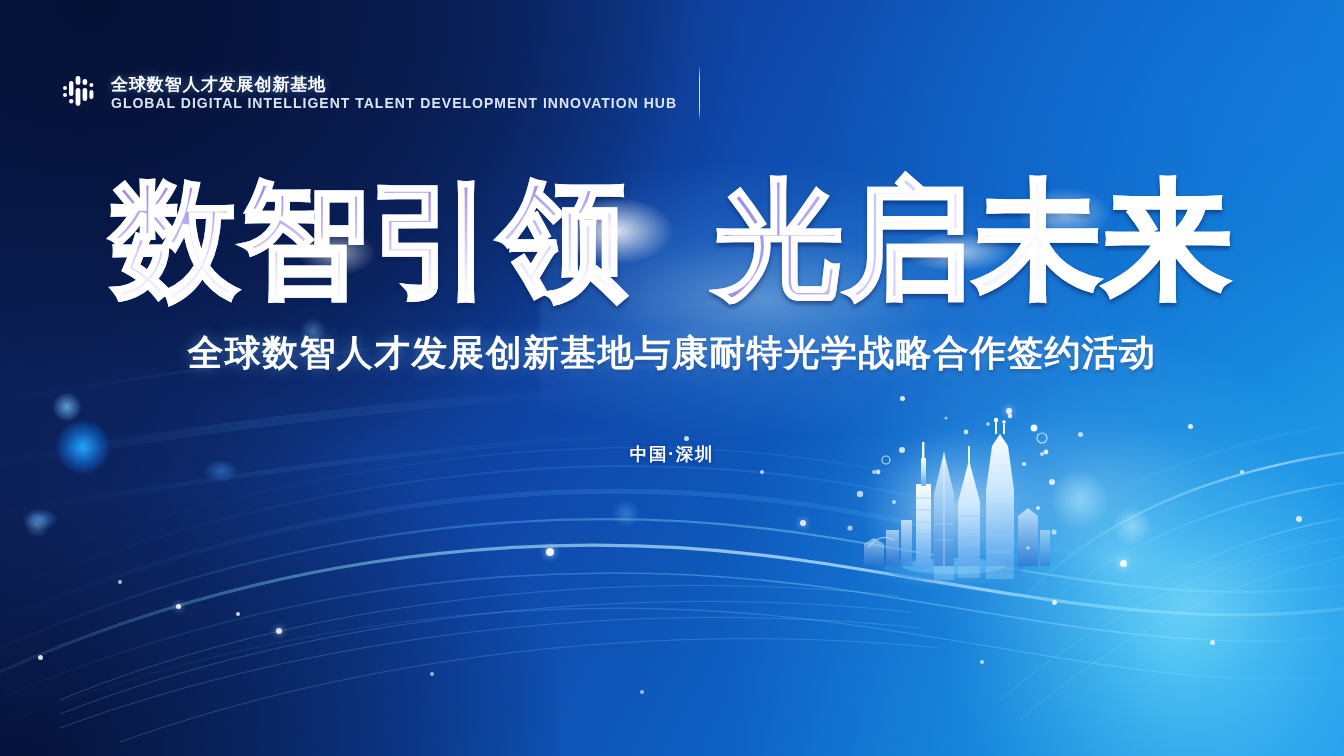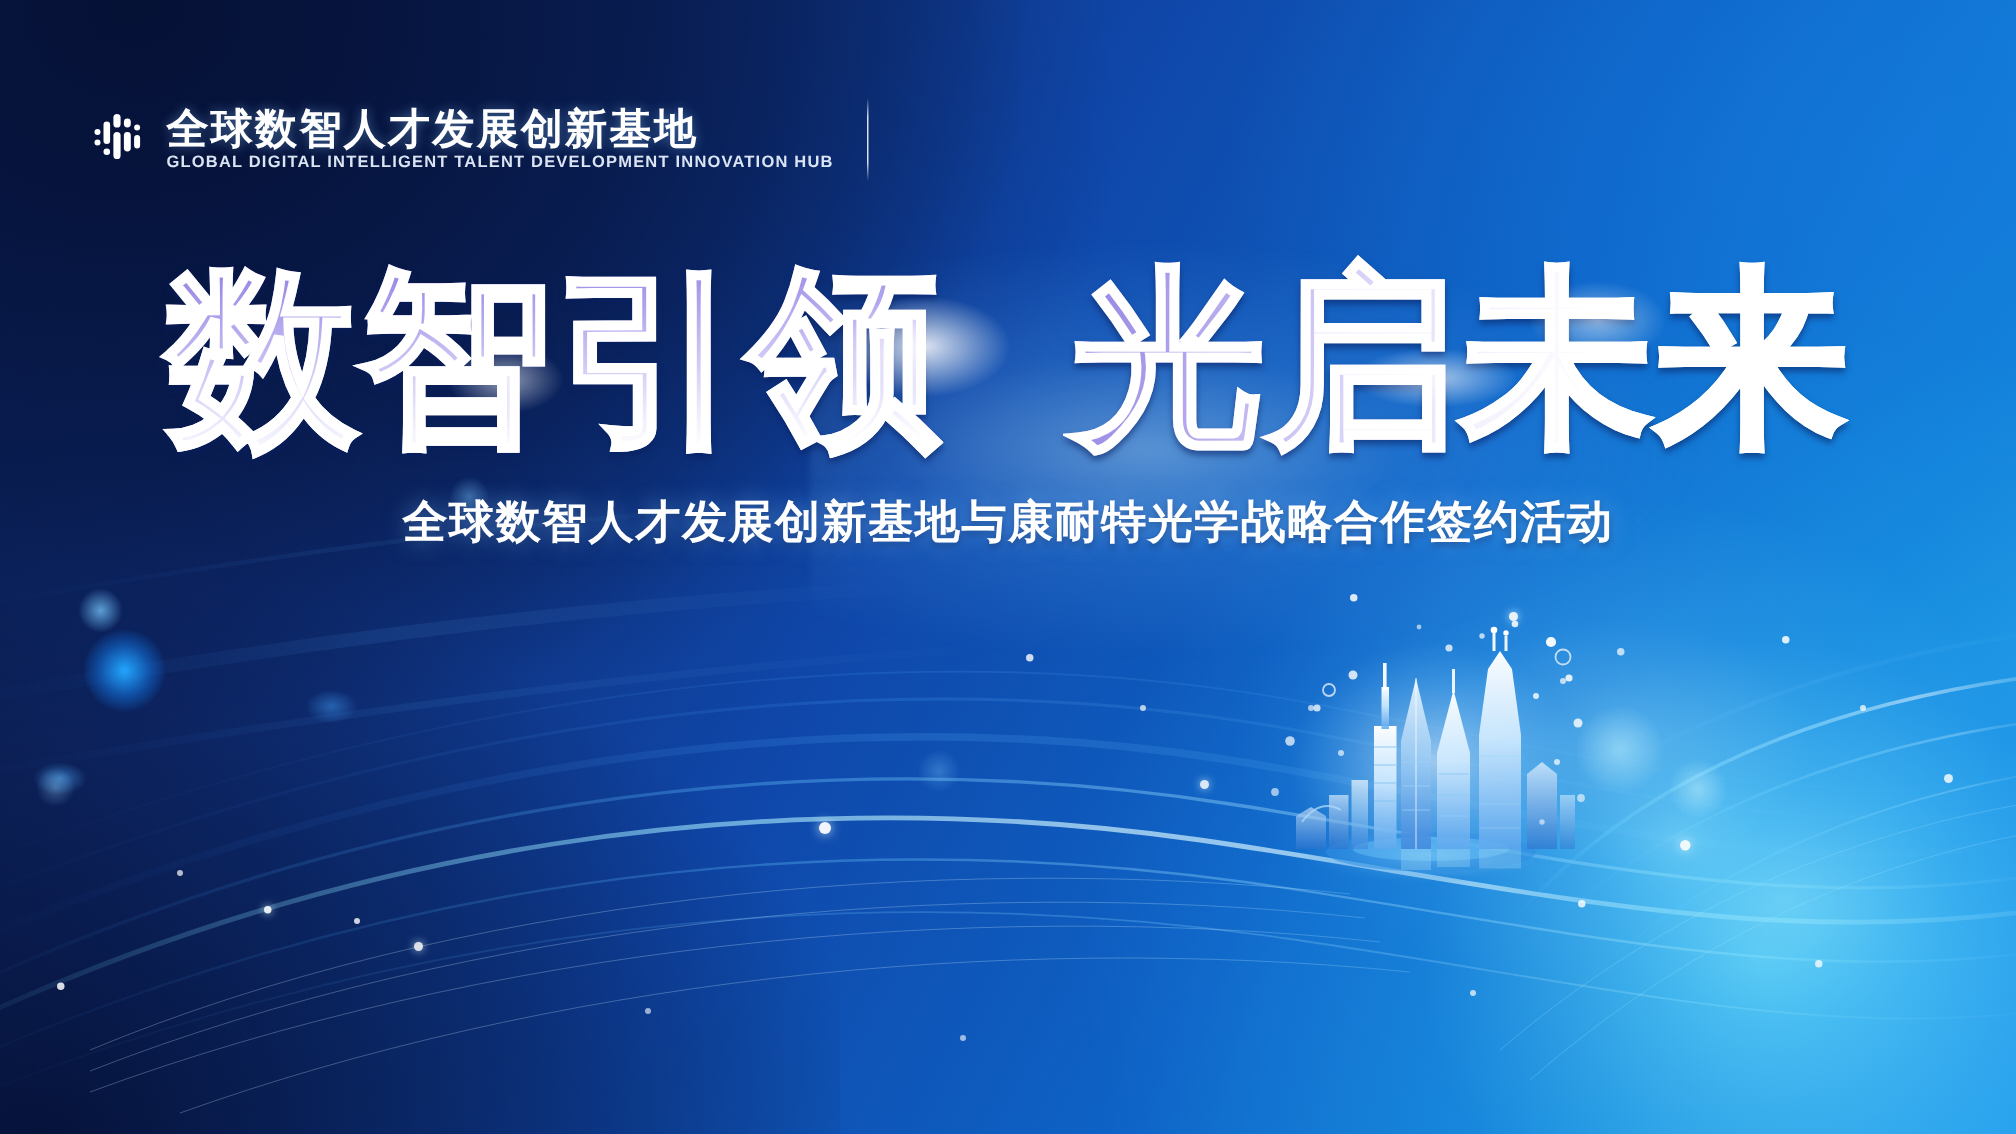--- a/index.html
+++ b/index.html
@@ -52,26 +52,26 @@
 
   
   .header {
     position:absolute; left:62px; top:66px;
     display:flex; align-items:center; gap:22px; z-index:6;
   }
   .logo-left { display:flex; align-items:center; gap:13px; }
   .mark { display:block; }
   .logo-text-wrap { display:flex; flex-direction:column; gap:3px; }
   .logo-cn {
-    font-size:28px; font-weight:700; color:#ffffff; letter-spacing:.055em;
+    font-size:17px; font-weight:700; color:#ffffff; letter-spacing:.055em;
     line-height:1; white-space:nowrap;
     text-shadow:0 0 8px rgba(140,200,255,.45);
   }
   .logo-en {
-    font-size:11px; font-weight:700; color:#eaf3ff; letter-spacing:.072em;
+    font-size:14px; font-weight:700; color:#eaf3ff; letter-spacing:.072em;
     line-height:1; white-space:nowrap; opacity:.93;
   }
   .divider { width:1px; height:54px; background:linear-gradient(180deg, rgba(255,255,255,.05), rgba(255,255,255,.85) 22%, rgba(255,255,255,.85) 78%, rgba(255,255,255,.05)); }
   .logo-right { position:relative; width:120px; height:62px; }
   .logo-right svg { position:absolute; left:0; top:0; }
 
   
   .headline {
     position:absolute; left:0; right:0; top:176px; z-index:5;
     display:flex; justify-content:center; align-items:center; gap:86px;
@@ -99,21 +99,21 @@
       #f2f0fd 52%, #ffffff 68%, #ffffff 100%);
     -webkit-background-clip:text; background-clip:text;
     -webkit-text-fill-color:transparent;
   }
   .hl-sparkle { position:absolute; border-radius:50%; pointer-events:none; }
 
   
   .subtitle {
     position:absolute; left:0; right:0; top:330px; z-index:5;
     text-align:center;
-    font-size:30px; font-weight:700; color:#ffffff;
+    font-size:36px; font-weight:700; color:#ffffff;
     letter-spacing:.035em; line-height:1.25;
     text-shadow:0 0 14px rgba(120,190,255,.55), 0 2px 5px rgba(6,26,80,.55);
   }
 
   
   .meta {
     position:absolute; left:0; right:0; top:432px; z-index:5;
     text-align:center; color:#ffffff;
   }
   .meta .date {
@@ -277,20 +277,21 @@
   </div>
 
   <div class="hl-sparkle" style="left:556px;top:196px;width:120px;height:70px;background:radial-gradient(ellipse,rgba(255,255,255,.85),rgba(190,230,255,0) 68%);z-index:6;"></div>
   <div class="hl-sparkle" style="left:298px;top:230px;width:78px;height:46px;background:radial-gradient(ellipse,rgba(255,255,255,.55),rgba(190,230,255,0) 70%);z-index:6;"></div>
   <div class="hl-sparkle" style="left:902px;top:232px;width:110px;height:40px;background:radial-gradient(ellipse,rgba(255,255,255,.60),rgba(190,230,255,0) 70%);z-index:6;"></div>
   <div class="hl-sparkle" style="left:1020px;top:188px;width:90px;height:52px;background:radial-gradient(ellipse,rgba(255,255,255,.50),rgba(190,230,255,0) 72%);z-index:6;"></div>
 
   <div class="subtitle">全球数智人才发展创新基地与康耐特光学战略合作签约活动</div>
 
   <div class="meta">
+    <div class="loc">中国·深圳</div>
   </div>
 
   <div class="city">
     <svg width="230" height="200" viewBox="0 0 230 200">
       <defs>
         <linearGradient id="tw" x1="0" y1="0" x2="0" y2="1">
           <stop offset="0" stop-color="#ffffff" stop-opacity=".98"></stop>
           <stop offset=".45" stop-color="#cfeaff" stop-opacity=".92"></stop>
           <stop offset="1" stop-color="#5fa8ee" stop-opacity=".85"></stop>
         </linearGradient>

